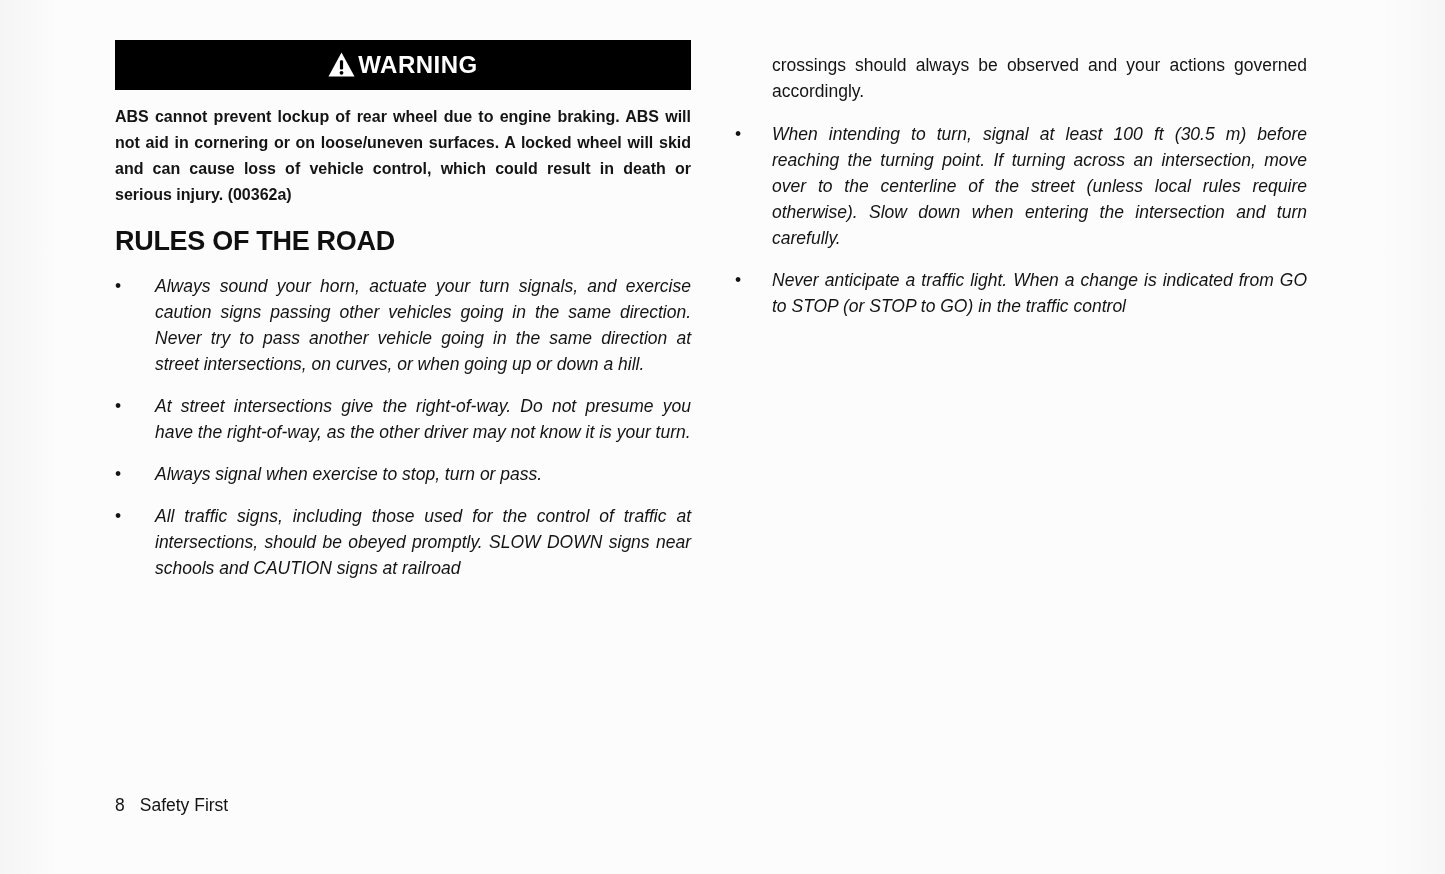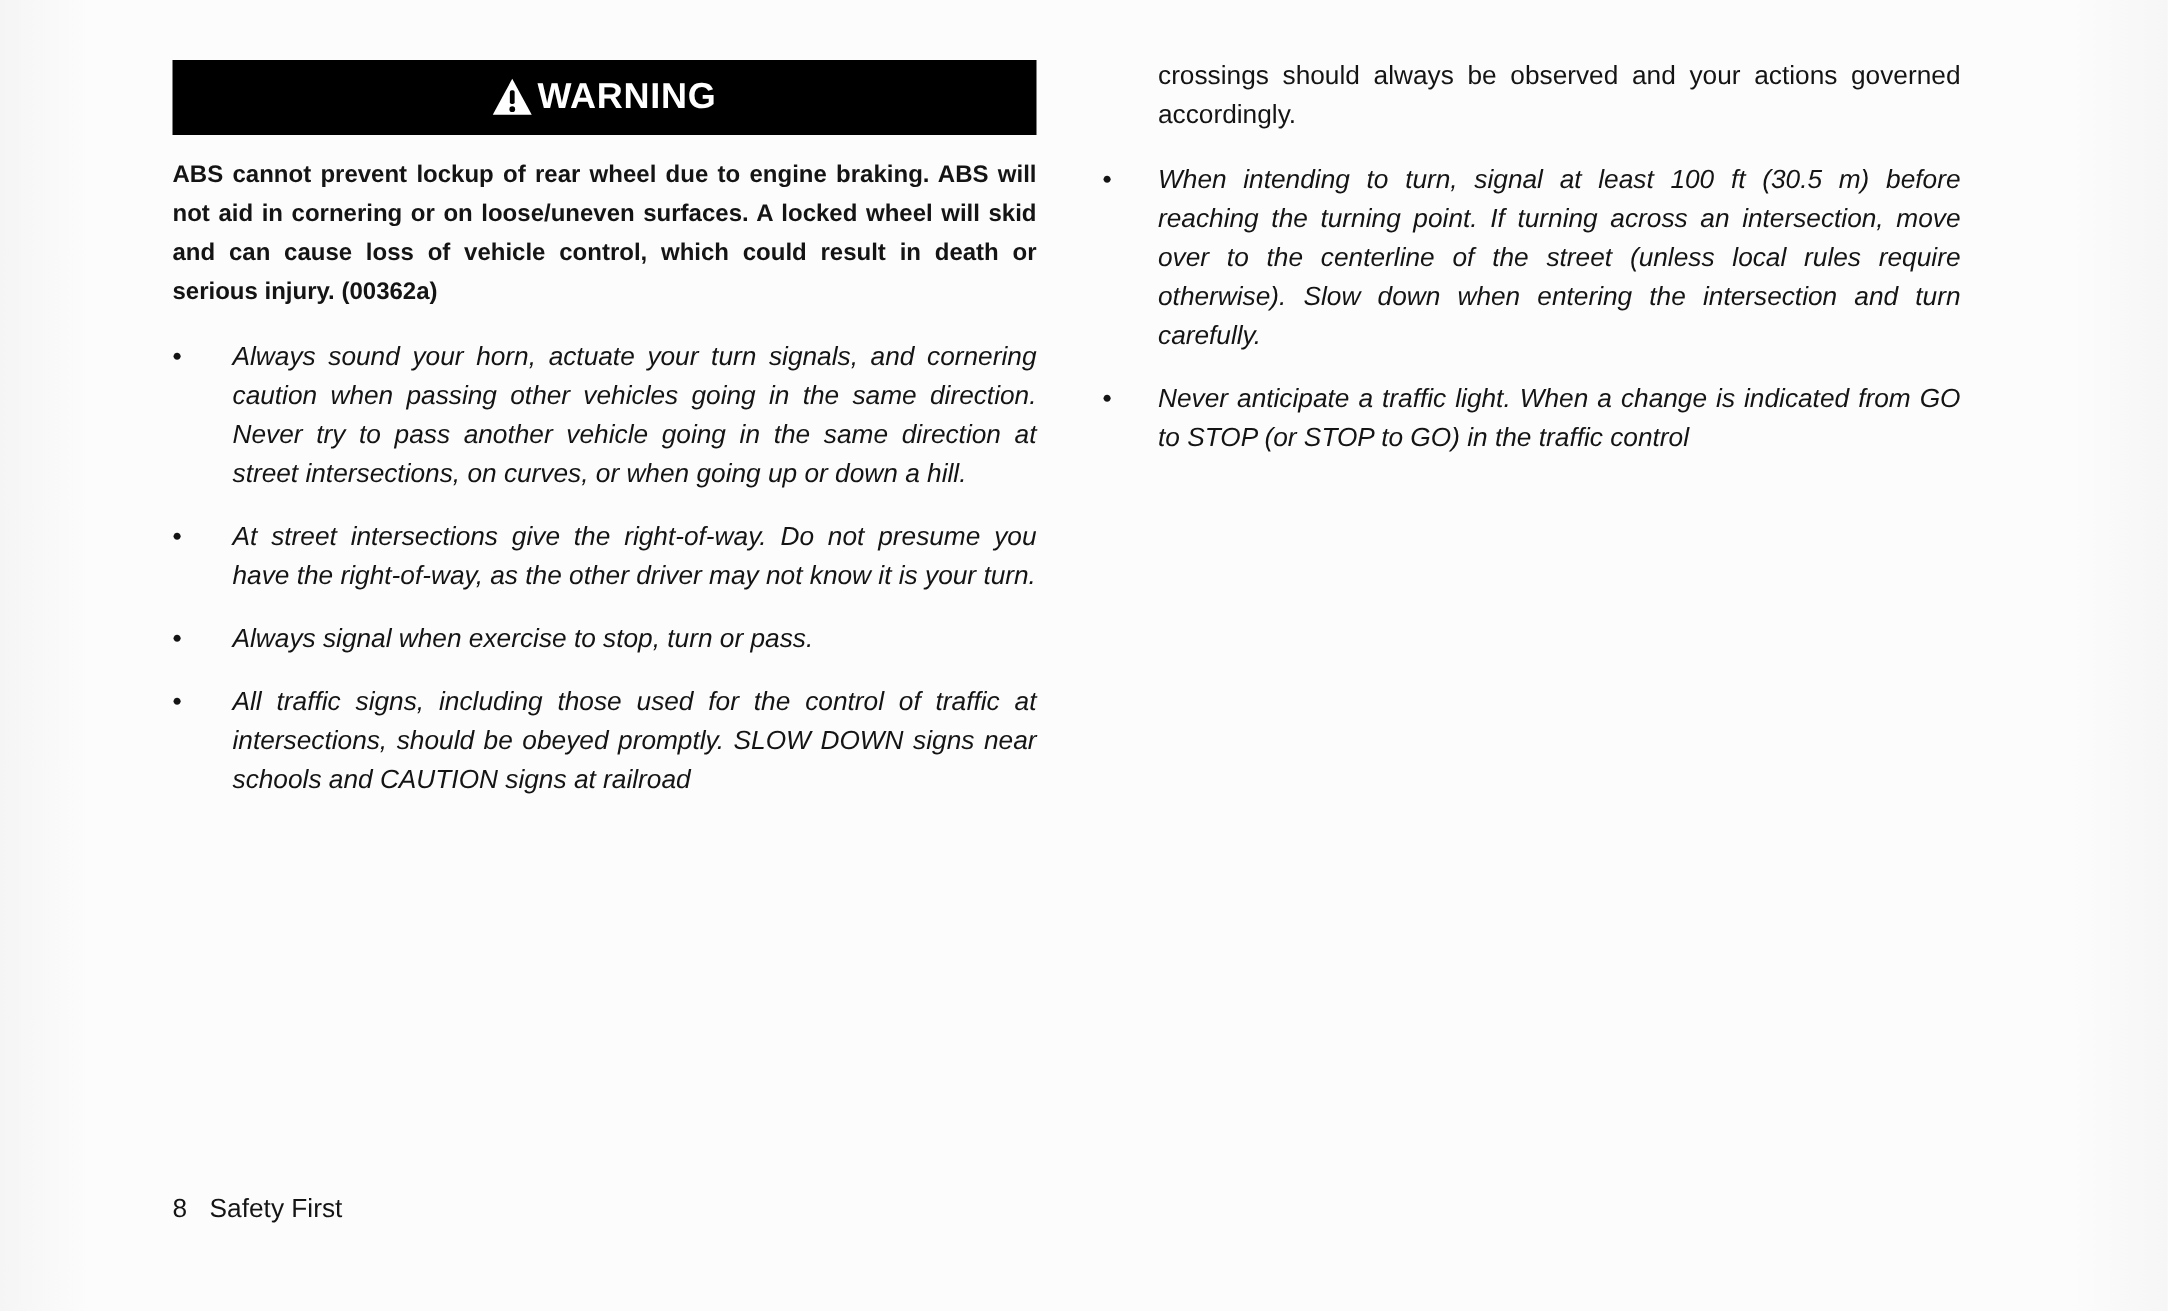--- a/index.html
+++ b/index.html
@@ -23,21 +23,21 @@
   .col {
     position: absolute;
   }
   .col-left {
     left: 115px;
     top: 40px;
     width: 576px;
   }
   .col-right {
     left: 735px;
-    top: 37px;
+    top: 52px;
     width: 572px;
   }
   .warning-banner {
     background: #000000;
     color: #ffffff;
     height: 50px;
     display: flex;
     align-items: center;
     justify-content: center;
     gap: 3px;
@@ -118,24 +118,25 @@
           <rect x="11.9" y="8.2" width="3.2" height="9.2" rx="1.2" fill="#000000"></rect>
           <circle cx="13.5" cy="20.8" r="1.9" fill="#000000"></circle>
         </svg>
       </span>
       <span class="warn-label">WARNING</span>
     </div>
 
     <p class="para para-bold">ABS cannot prevent lockup of rear wheel due to engine braking. ABS will not aid in cornering or on loose/uneven surfaces. A locked wheel will skid and can cause loss of vehicle control, which could result in death or serious injury. (00362a)</p>
 
 
+    <h1 class="section-heading">RULES OF THE ROAD</h1>
 
     <div class="bullet-item">
       <span class="bullet-glyph">•</span>
-      <span class="bullet-text">Always sound your horn, actuate your turn signals, and cornering caution when passing other vehicles going in the same direction. Never try to pass another vehicle going in the same direction at street intersections, on curves, or when going up or down a hill.</span>
+      <span class="bullet-text">Always sound your horn, actuate your turn signals, and exercise caution signs passing other vehicles going in the same direction. Never try to pass another vehicle going in the same direction at street intersections, on curves, or when going up or down a hill.</span>
     </div>
 
     <div class="bullet-item">
       <span class="bullet-glyph">•</span>
       <span class="bullet-text">At street intersections give the right-of-way. Do not presume you have the right-of-way, as the other driver may not know it is your turn.</span>
     </div>
 
     <div class="bullet-item">
       <span class="bullet-glyph">•</span>
       <span class="bullet-text">Always signal when exercise to stop, turn or pass.</span>

